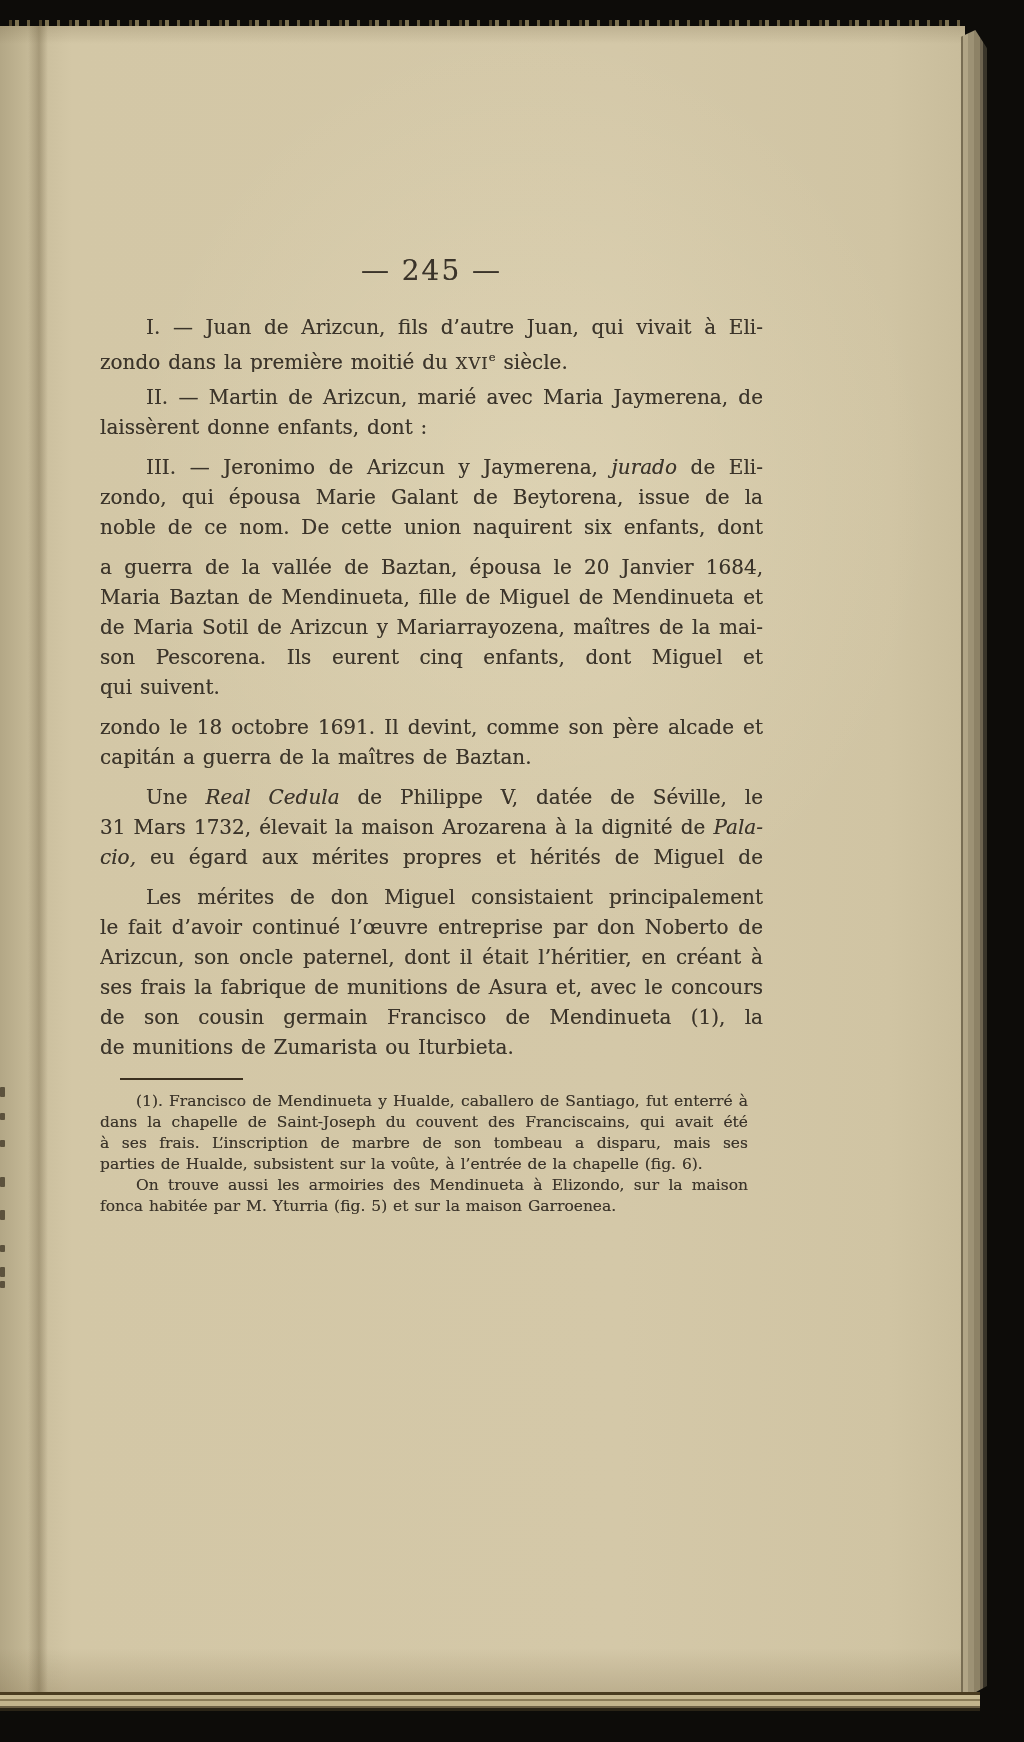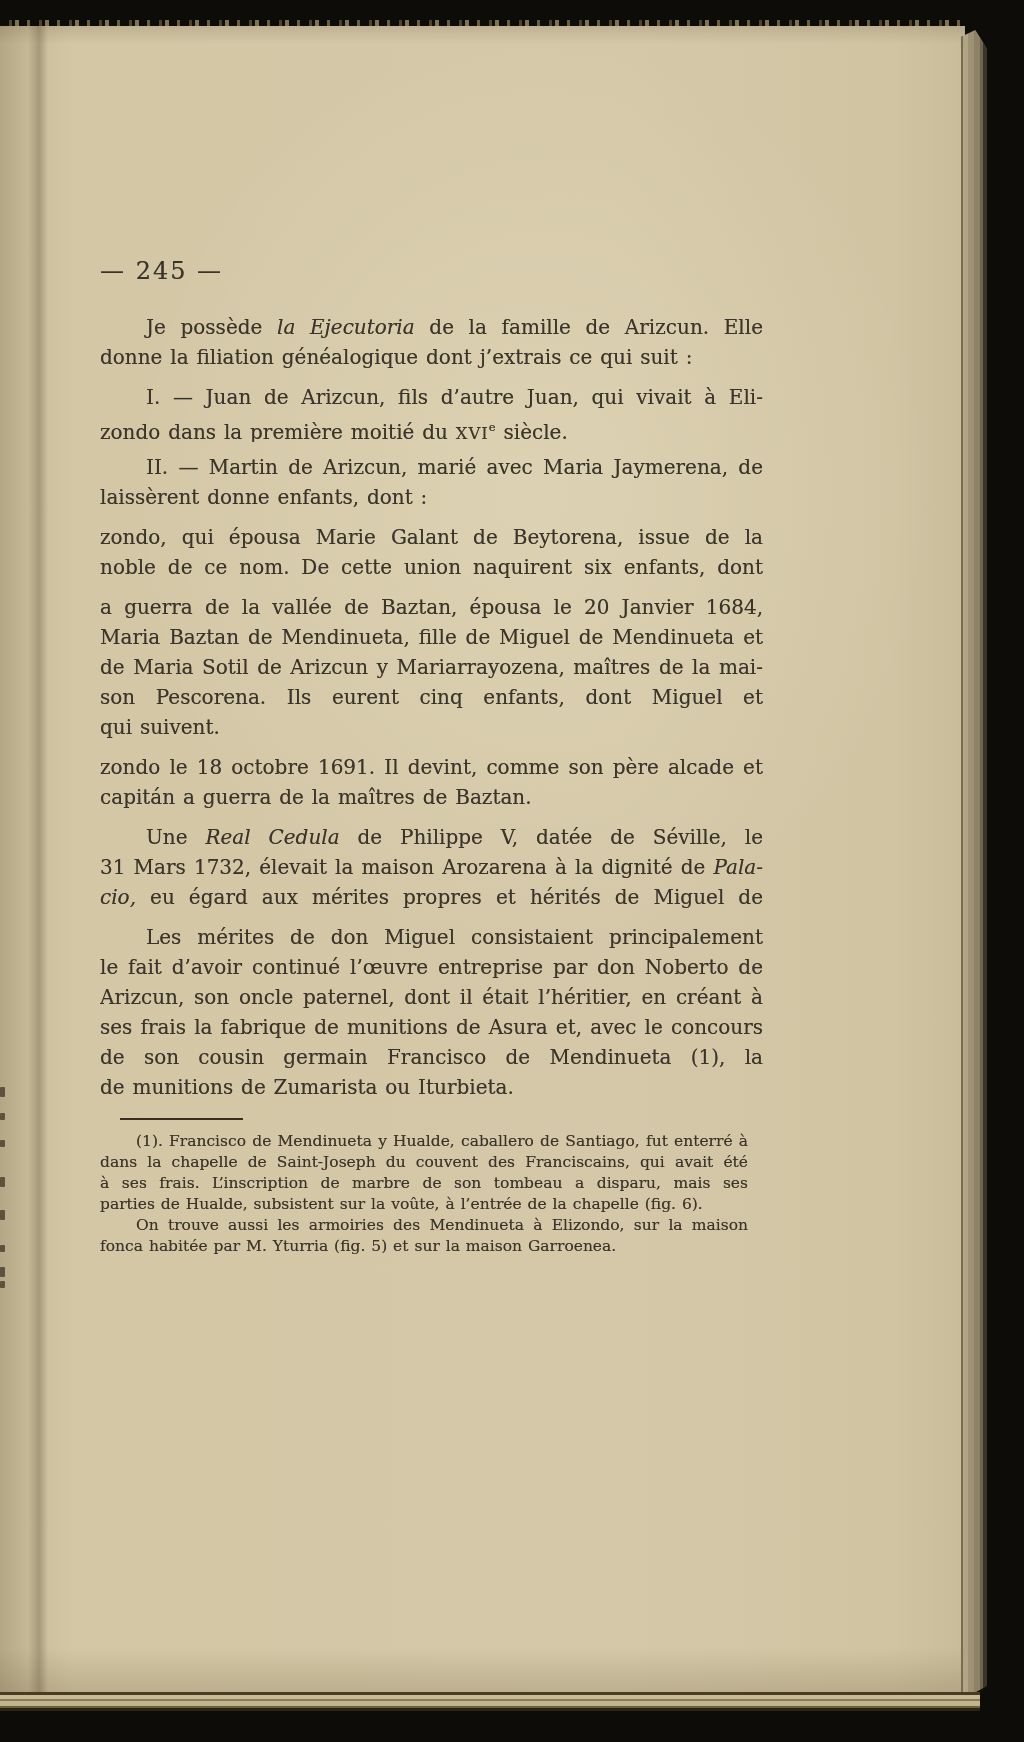--- a/index.html
+++ b/index.html
@@ -46,22 +46,22 @@
   
   .mark{position:absolute;left:0;width:5px;background:#463c2a;border-radius:1px;opacity:.8;}
 
   
   .content{
     position:absolute;left:100px;top:232px;width:663px;
     color:#3b342a;font-size:20px;
     text-shadow:0 0 0.6px rgba(59,52,42,0.55);
   }
   .page-number{
-    height:26px;line-height:26px;text-align:left;
-    font-size:24px;letter-spacing:2px;margin:0 0 28px 0;
+    height:26px;line-height:26px;text-align:center;
+    font-size:28px;letter-spacing:2px;margin:0 0 28px 0;
   }
   .para{margin:0 0 10px 0;}
   .ln{
     line-height:30px;height:30px;overflow:hidden;
     text-align:justify;text-align-last:justify;
     word-spacing:1.5px;
   }
   .ln.first{text-indent:46px;}
   .ln.last{text-align-last:left;}
   .seg-i{font-style:italic;}
@@ -79,32 +79,29 @@
 
 <div class="top-edge"></div>
 
 <div class="page">
   <div class="crease"></div>
 
   <div class="content">
     <div class="page-number">— 245 —</div>
     <div id="body-text">
         <div class="para">
-          <div class="ln first">Je possède <span class="seg-i">la Ejecutoria</span> de la famille de Arizcun. Elle</div>
-          <div class="ln last">donne la filiation généalogique dont j’extrais ce qui suit :</div>
-        </div>
-        <div class="para">
           <div class="ln first">I. — Juan de Arizcun, fils d’autre Juan, qui vivait à Eli-</div>
           <div class="ln last">zondo dans la première moitié du <span class="seg-sc">XVI</span><span class="seg-sup">e</span> siècle.</div>
         </div>
         <div class="para">
           <div class="ln first">II. — Martin de Arizcun, marié avec Maria Jaymerena, de</div>
           <div class="ln last">laissèrent donne enfants, dont :</div>
         </div>
         <div class="para">
+          <div class="ln first">III. — Jeronimo de Arizcun y Jaymerena, <span class="seg-i">jurado</span> de Eli-</div>
           <div class="ln">zondo, qui épousa Marie Galant de Beytorena, issue de la maison</div>
           <div class="ln">noble de ce nom. De cette union naquirent six enfants, dont</div>
         </div>
         <div class="para">
           <div class="ln">a guerra de la vallée de Baztan, épousa le 20 Janvier 1684,</div>
           <div class="ln">Maria Baztan de Mendinueta, fille de Miguel de Mendinueta et</div>
           <div class="ln">de Maria Sotil de Arizcun y Mariarrayozena, maîtres de la mai-</div>
           <div class="ln">son Pescorena. Ils eurent cinq enfants, dont Miguel et Francisco,</div>
           <div class="ln last">qui suivent.</div>
         </div>

